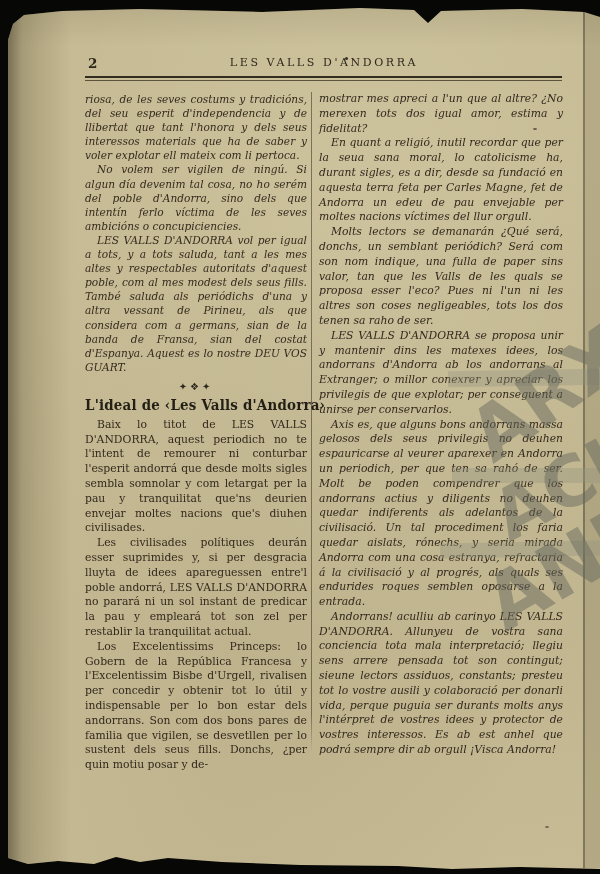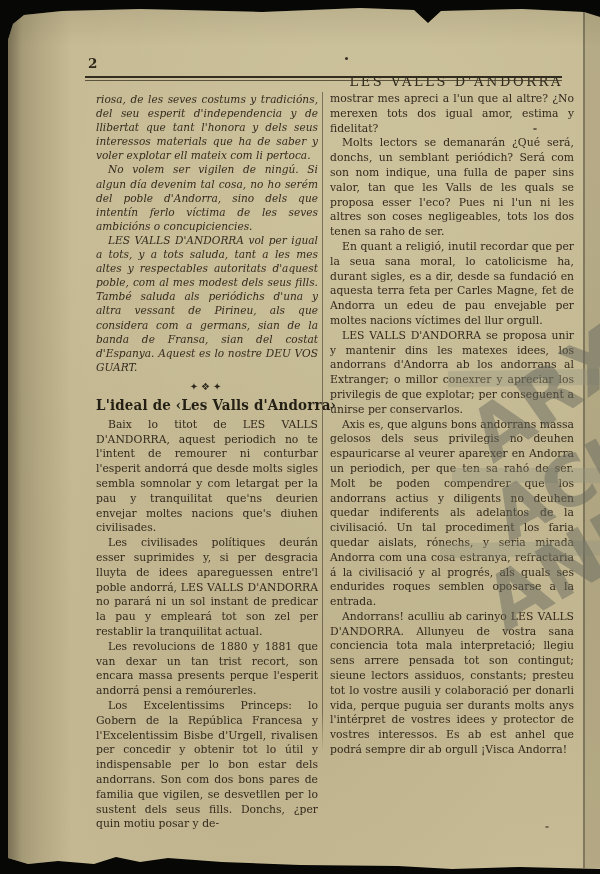--- a/index.html
+++ b/index.html
@@ -29,29 +29,29 @@
     position:absolute;left:8px;top:0;width:64px;height:874px;
     background:linear-gradient(90deg,
       rgba(50,43,27,0.52) 0px, rgba(92,81,52,0.30) 14px,
       rgba(106,95,64,0.20) 32px, rgba(0,0,0,0) 64px);
   }
   .right-edge{position:absolute;left:583px;top:8px;width:2px;height:860px;background:rgba(45,40,26,0.45);}
   .right-strip{position:absolute;left:585px;top:8px;width:15px;height:860px;background:rgba(110,98,68,0.20);}
   
   .pagenum{position:absolute;left:88px;top:55px;font-size:13.5px;font-weight:bold;color:#2c2618;}
   .masthead{
-    position:absolute;left:85px;top:74px;width:478px;text-align:right;
-    font-size:13px;letter-spacing:2.6px;color:#2e281c;
+    position:absolute;left:85px;top:56px;width:478px;text-align:center;
+    font-size:11px;letter-spacing:2.6px;color:#2e281c;
   }
   .rule-thick{position:absolute;left:85px;top:76px;width:477px;height:2px;background:#332d20;}
   .rule-thin{position:absolute;left:85px;top:80px;width:477px;height:1px;background:rgba(64,56,38,0.8);}
   
-  .cols{position:absolute;left:96px;top:92px;width:478px;display:flex;}
+  .cols{position:absolute;left:85px;top:92px;width:478px;display:flex;}
   .colL{width:222px;}
-  .colR{width:244px;}
+  .colR{width:244px;font-style:italic;}
   .divider{width:1px;height:660px;margin-left:4px;margin-right:7px;
     background:linear-gradient(180deg, rgba(55,48,32,0.55) 0%, rgba(55,48,32,0.55) 94%, rgba(0,0,0,0) 100%);}
   p{margin:0;text-align:justify;font-size:10.8px;line-height:14.8px;text-indent:12px;color:#33291d;}
   .it{font-style:italic;font-size:10.6px;line-height:14.1px;color:#352b1e;}
   .ni{text-indent:0;}
   .ornament{text-align:center;margin:7px 0 3px;font-size:10px;letter-spacing:3px;color:#2f2a1e;
     font-family:"DejaVu Sans",sans-serif;}
   .heading{margin:5px 0 5px;font-size:14px;font-weight:bold;color:#241f15;white-space:nowrap;
     transform:scaleX(0.96);transform-origin:left center;letter-spacing:0.2px;}
   
@@ -85,28 +85,27 @@
 
   <div class="cols">
     <div class="colL">
       <p class="it ni">riosa, de les seves costums y tradicións, del seu esperit d'independencia y de llibertat que tant l'honora y dels seus interessos materials que ha de saber y voler explotar ell mateix com li pertoca.</p>
       <p class="it">No volem ser vigilen de ningú. Si algun día devenim tal cosa, no ho serém del poble d'Andorra, sino dels que intentín ferlo víctima de les seves ambicións o concupiciencies.</p>
       <p class="it">LES VALLS D'ANDORRA vol per igual a tots, y a tots saluda, tant a les mes altes y respectables autoritats d'aquest poble, com al mes modest dels seus fills. També saluda als periódichs d'una y altra vessant de Pirineu, als que considera com a germans, sian de la banda de Fransa, sian del costat d'Espanya. Aquest es lo nostre DEU VOS GUART.</p>
       <div class="ornament">✦❖✦</div>
       <h2 class="heading">L'ideal de ‹Les Valls d'Andorra›</h2>
       <p>Baix lo titot de LES VALLS D'ANDORRA, aquest periodich no te l'intent de remourer ni conturbar l'esperit andorrá que desde molts sigles sembla somnolar y com letargat per la pau y tranquilitat que'ns deurien envejar moltes nacions que's diuhen civilisades.</p>
       <p>Les civilisades polítiques deurán esser suprimides y, si per desgracia lluyta de idees apareguessen entre'l poble andorrá, LES VALLS D'ANDORRA no parará ni un sol instant de predicar la pau y empleará tot son zel per restablir la tranquilitat actual.</p>
-      <p>Les revolucions de 1880 y 1881 que van dexar un tan trist recort, son encara massa presents perque l'esperit andorrá pensi a remóurerles.</p>
       <p>Los Excelentissims Princeps: lo Gobern de la República Francesa y l'Excelentissim Bisbe d'Urgell, rivalisen per concedir y obtenir tot lo útil y indispensable per lo bon estar dels andorrans. Son com dos bons pares de familia que vigilen, se desvetllen per lo sustent dels seus fills. Donchs, ¿per quin motiu posar y de-</p>
     </div>
     <div class="divider"></div>
     <div class="colR">
       <p class="ni">mostrar mes apreci a l'un que al altre? ¿No merexen tots dos igual amor, estima y fidelitat?</p>
+      <p>En quant a religió, inutil recordar que per la seua sana moral, lo catolicisme ha, durant sigles, es a dir, desde sa fundació en aquesta terra feta per Carles Magne, fet de Andorra un edeu de pau envejable per moltes nacions víctimes del llur orgull.</p>
       <p>Molts lectors se demanarán ¿Qué será, donchs, un semblant periódich? Será com son nom indique, una fulla de paper sins valor, tan que les Valls de les quals se proposa esser l'eco? Pues ni l'un ni les altres son coses negligeables, tots los dos tenen sa raho de ser.</p>
-      <p>En quant a religió, inutil recordar que per la seua sana moral, lo catolicisme ha, durant sigles, es a dir, desde sa fundació en aquesta terra feta per Carles Magne, fet de Andorra un edeu de pau envejable per moltes nacions víctimes del llur orgull.</p>
       <p>LES VALLS D'ANDORRA se proposa unir y mantenir dins les matexes idees, los andorrans d'Andorra ab los andorrans al Extranger; o millor conexrer y apreciar los privilegis de que explotar; per conseguent a unirse per conservarlos.</p>
       <p>Axis es, que alguns bons andorrans massa gelosos dels seus privilegis no deuhen espauricarse al veurer aparexer en Andorra un periodich, per que ten sa rahó de ser. Molt be poden compendrer que los andorrans actius y diligents no deuhen quedar indiferents als adelantos de la civilisació. Un tal procediment los faria quedar aislats, rónechs, y seria mirada Andorra com una cosa estranya, refractaria á la civilisació y al progrés, als quals ses endurides roques semblen oposarse a la entrada.</p>
       <p>Andorrans! aculliu ab carinyo LES VALLS D'ANDORRA. Allunyeu de vostra sana conciencia tota mala interpretació; llegiu sens arrere pensada tot son contingut; sieune lectors assiduos, constants; presteu tot lo vostre ausili y colaboració per donarli vida, perque puguia ser durants molts anys l'intérpret de vostres idees y protector de vostres interessos. Es ab est anhel que podrá sempre dir ab orgull ¡Visca Andorra!</p>
     </div>
   </div>
 
   <div class="band b1"></div>
   <div class="band b2"></div>
   <div class="band b3"></div>
   <span class="wm w1">ARX</span>

